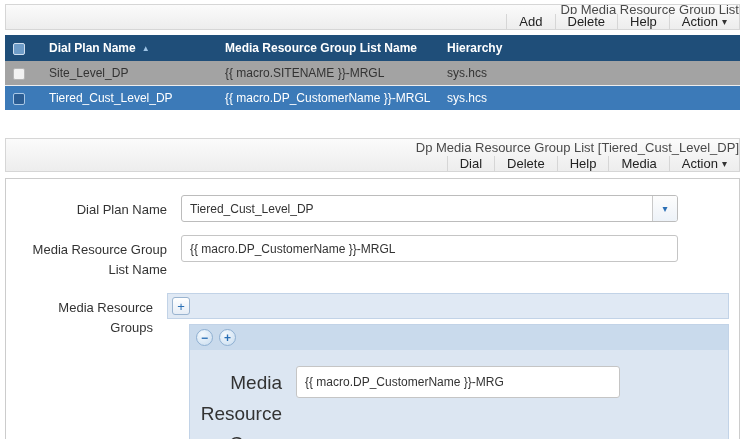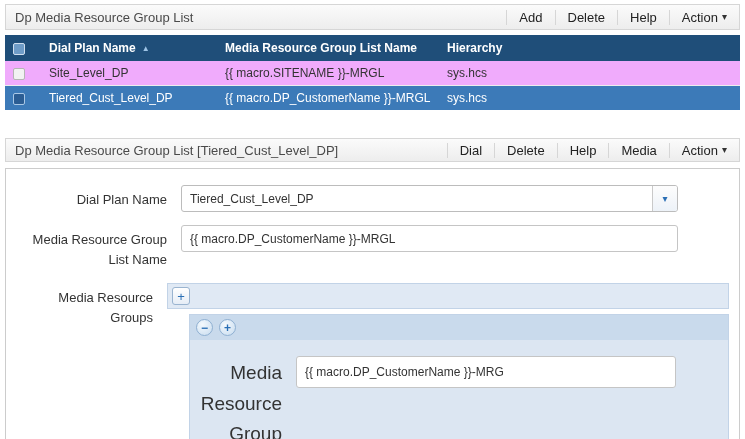--- a/index.html
+++ b/index.html
@@ -7,47 +7,48 @@
   body {
     width:745px; height:439px;
     font-family:"Liberation Sans", sans-serif;
     font-size:13px; color:#333;
     overflow:hidden;
   }
   .page { padding:4px 5px; }
 
   
   .toolbar {
-    display:flex; align-items:center;
+    display:flex; align-items:flex-end;
     border:1px solid #d6d6d6;
     background:linear-gradient(#fbfbfb,#ededed);
+    flex-direction:column;
   }
   .toolbar.list-tb { height:26px; }
-  .toolbar.detail-tb { height:24px; }
+  .toolbar.detail-tb { height:34px; }
   .toolbar-title {
     flex:1; display:flex; align-items:center;
     padding-left:9px; font-size:13px; color:#4a4a4a;
     white-space:nowrap; overflow:hidden;
   }
   .toolbar-buttons { display:flex; }
   .tb-btn {
     display:flex; align-items:center; gap:4px;
     padding:0 12px; font-size:13px; color:#222;
     border-left:1px solid #d6d6d6; cursor:pointer; white-space:nowrap;
   }
   .caret { font-size:10px; color:#333; line-height:1; }
 
   
   table.grid { width:100%; border-collapse:collapse; margin-top:5px; font-size:12px; }
   table.grid thead th {
     background:#1f4e79; color:#fff; font-weight:bold;
     text-align:left; padding:6px 8px; white-space:nowrap;
   }
   table.grid td { padding:5px 8px; color:#333; white-space:nowrap; }
-  tr.row-plain { background:#f0abfc; }
+  tr.row-plain { background:#a3a3a3; }
   tr.row-plain td { border-bottom:1px solid #ededed; }
   tr.row-selected { background:#3c7ab8; }
   tr.row-selected td { color:#fff; }
   .th-flex { display:flex; align-items:center; gap:6px; }
   .sort-icon { font-size:8px; color:#9ec4e6; }
 
   .cbx {
     display:inline-block; width:12px; height:12px;
     border:1px solid #9a9a9a; border-radius:2px; background:#fff;
     vertical-align:middle; cursor:pointer;
@@ -110,21 +111,21 @@
     color:#2a6fb5; font-size:12px; line-height:1; font-weight:bold;
     display:flex; align-items:center; justify-content:center; cursor:pointer;
   }
   .mrg-item-body { background:#dce6f2; padding:16px 12px 20px 6px; }
   .inner-field-row { display:flex; }
   .inner-label {
     width:100px; text-align:right; padding-right:14px;
     font-size:19px; color:#333; line-height:1.6; padding-top:2px;
   }
   .inner-input {
-    width:380px; height:27px; border:1px solid #c5c5c5; border-radius:3px;
+    width:324px; height:27px; border:1px solid #c5c5c5; border-radius:3px;
     padding:15px 8px; font-size:12px; color:#333; font-family:"Liberation Sans", sans-serif;
     background:#fff;
   }
 </style>
 </head>
 <body>
 
 <div class="page">
 
   <div>

